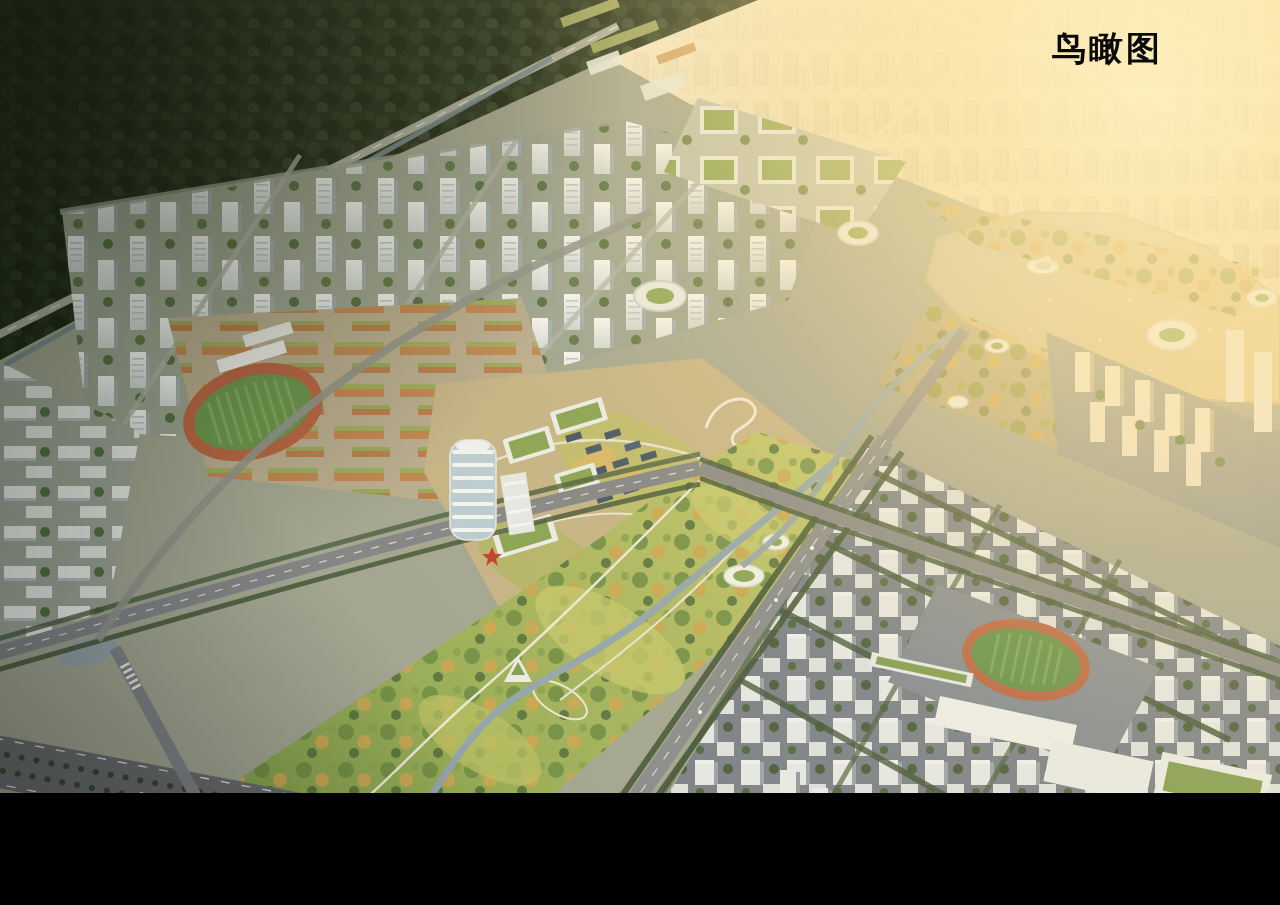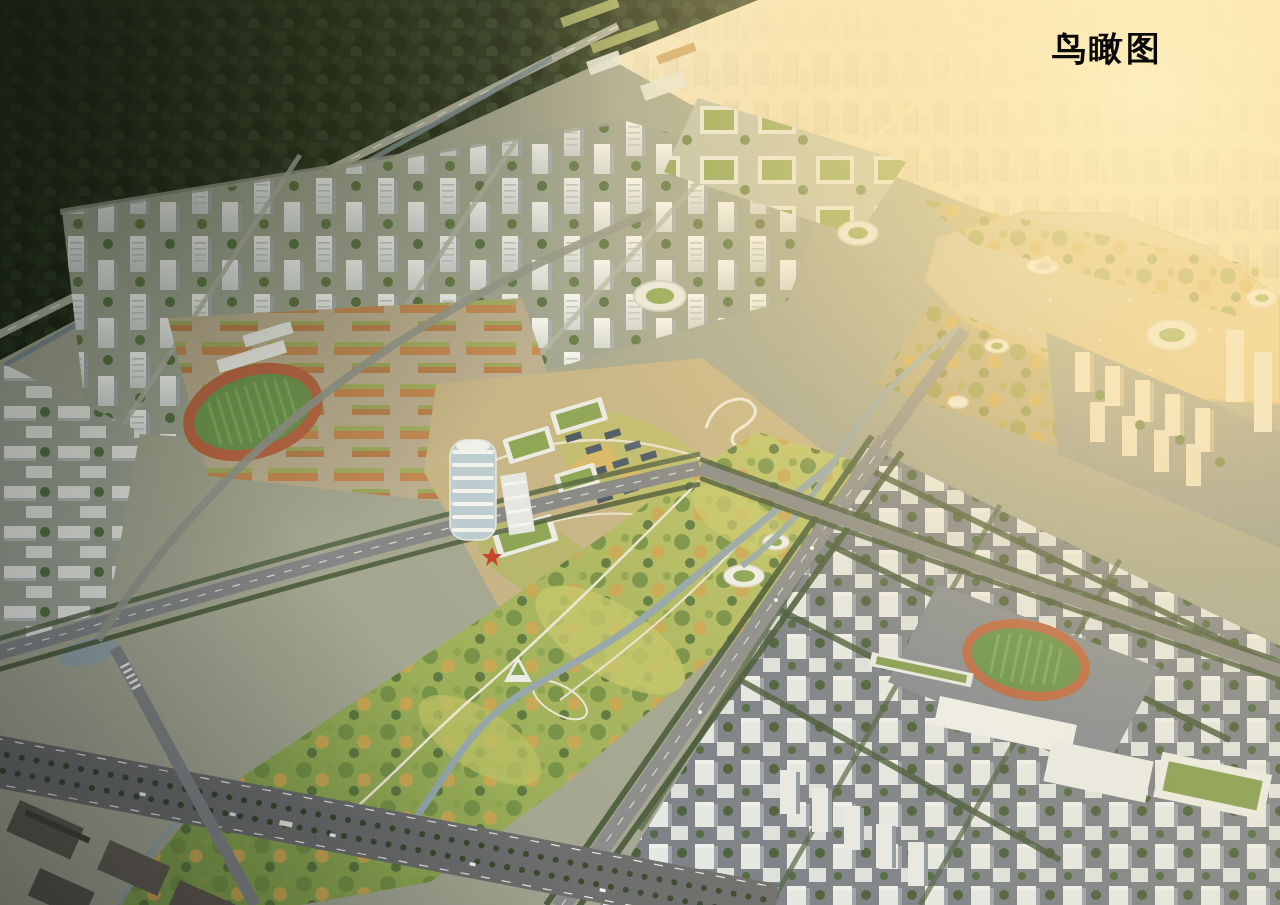--- a/index.html
+++ b/index.html
@@ -1,16 +1,16 @@
 <!DOCTYPE html>
 <html><head>
 <meta charset="utf-8">
 <style>
   html,body{margin:0;padding:0;background:#000;}
-  .stage{position:relative;width:1280px;height:905px;overflow:hidden;
+  .stage{position:relative;width:1280px;height:793px;overflow:hidden;
          font-family:"Liberation Sans","DejaVu Sans",sans-serif;}
   .stage svg{position:absolute;left:0;top:0;display:block;}
   .caption{position:absolute;left:1052px;top:31px;font-size:34px;font-weight:900;
            color:#0a0a0a;letter-spacing:3px;line-height:1;
            font-family:"Liberation Sans","DejaVu Sans",sans-serif;}
 </style>
 </head>
 <body>
 
 <div class="stage">

